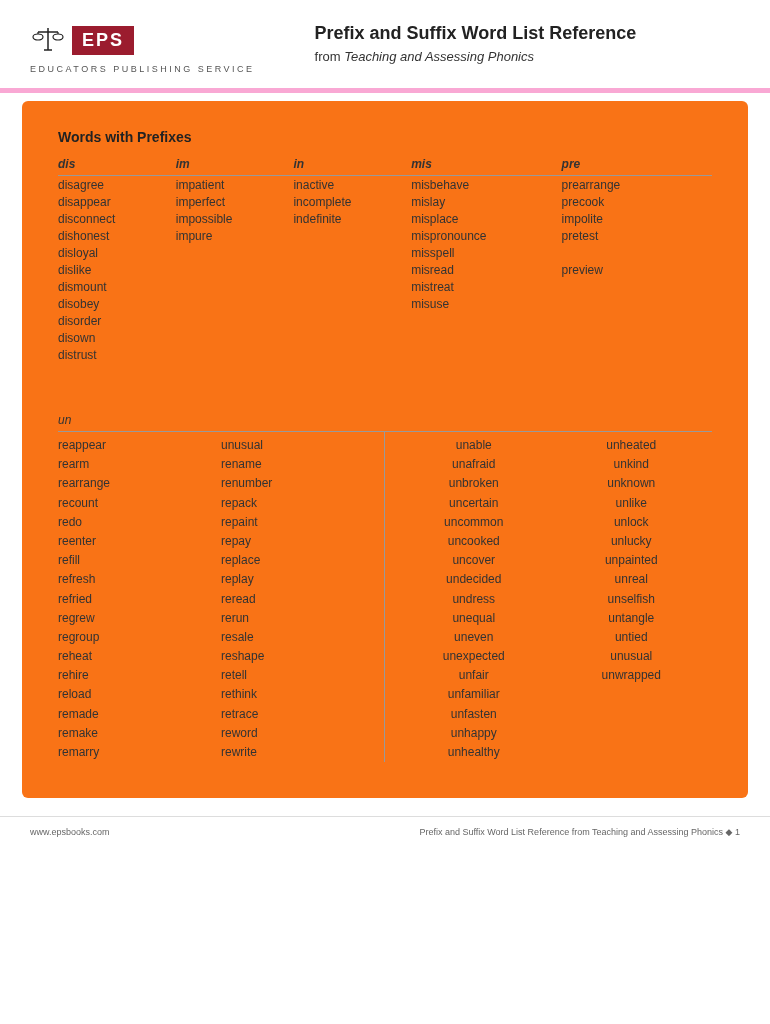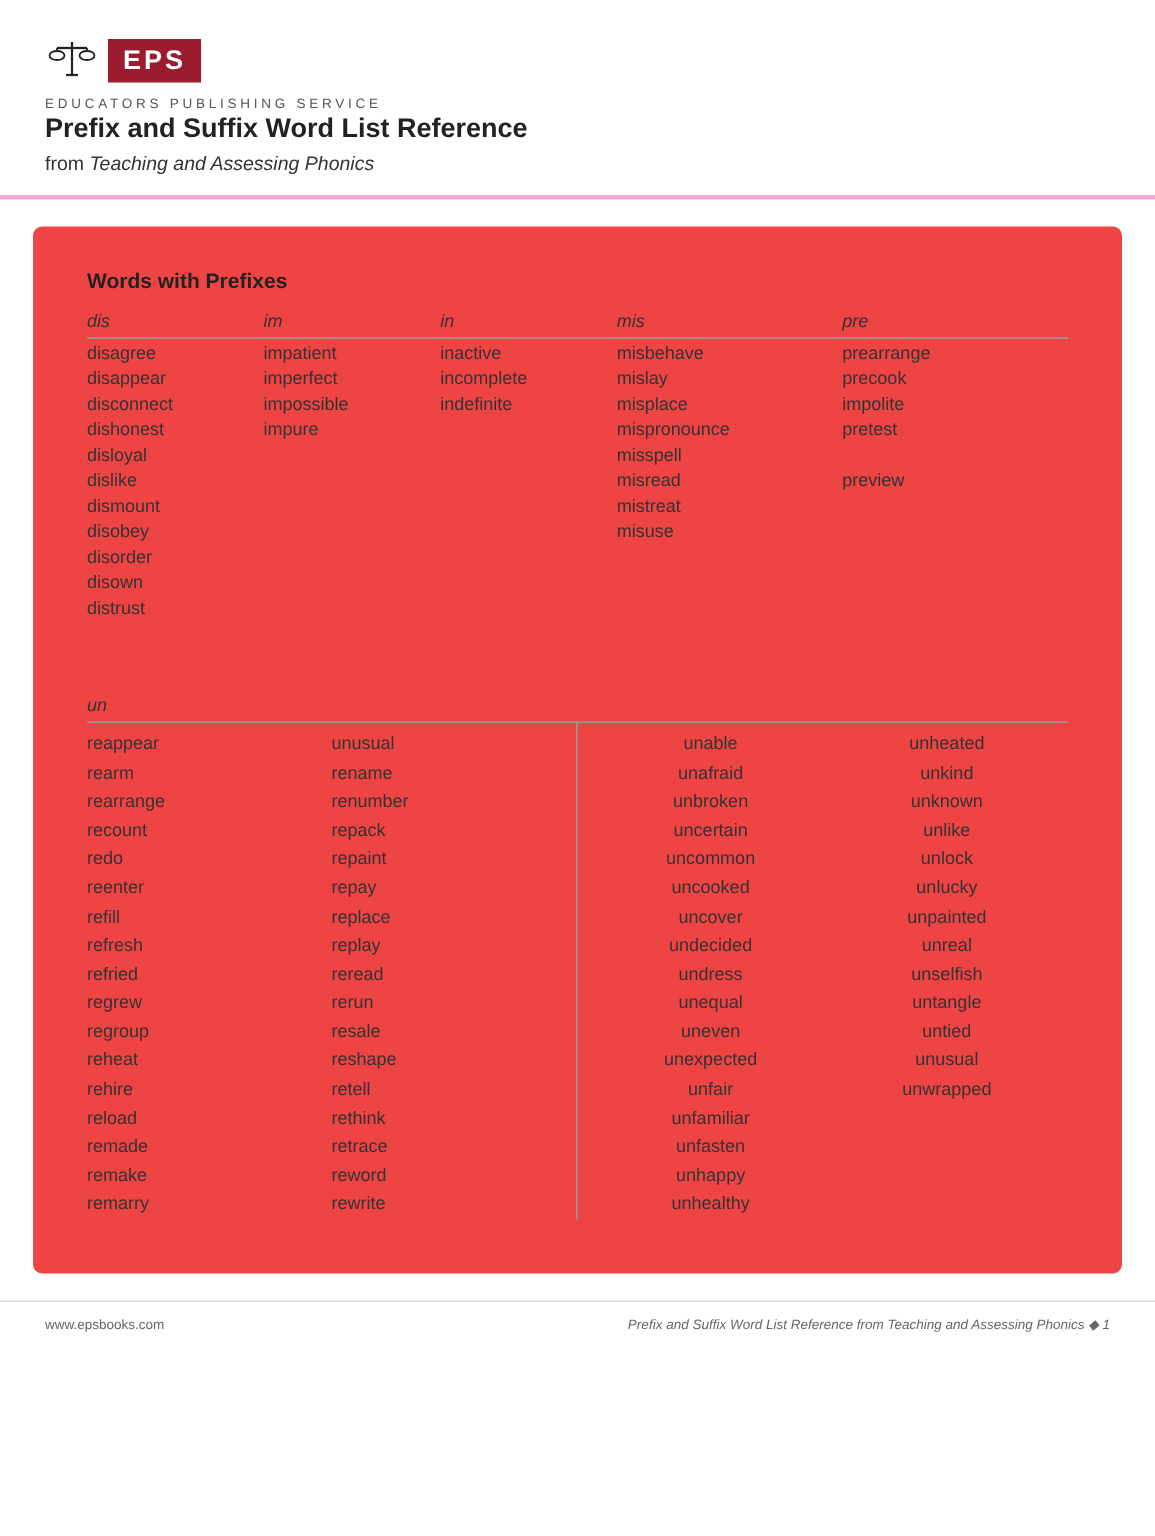--- a/index.html
+++ b/index.html
@@ -10,22 +10,21 @@
       font-family: Arial, Helvetica, sans-serif;
       font-size: 13px;
       color: #222;
     }
 
     
     .header {
       display: flex;
       align-items: flex-start;
       padding: 22px 30px 14px 30px;
-      border-bottom: 3px solid #f9a8d4;
-      flex-direction: column;
+      border-bottom: 5px solid #f9a8d4;
     }
     .logo-area {
       display: flex;
       flex-direction: column;
       align-items: flex-start;
       margin-right: 60px;
     }
     .logo-box {
       display: flex;
       align-items: center;
@@ -63,42 +62,42 @@
       font-size: 13px;
       color: #333;
       margin-top: 4px;
     }
     .subtitle em {
       font-style: italic;
     }
 
     
     .content-wrapper {
-      margin: 18px 22px;
-      background: #ef4444;
+      margin: 8px 22px;
+      background: #f97316;
       border-radius: 6px;
       padding: 28px 36px 36px 36px;
     }
 
     .section-title {
       font-size: 14px;
       font-weight: bold;
       color: #222;
       margin-bottom: 10px;
     }
 
     
     .prefix-table {
       width: 100%;
       border-collapse: collapse;
       margin-bottom: 30px;
     }
     .prefix-table th {
       font-size: 12px;
-      font-weight: normal;
+      font-weight: bold;
       font-style: italic;
       color: #333;
       border-bottom: 1px solid #999;
       padding: 2px 4px 4px 0;
       text-align: left;
       vertical-align: bottom;
     }
     .prefix-table td {
       font-size: 12px;
       color: #333;
@@ -178,21 +177,20 @@
       margin-top: 18px;
       gap: 48px;
     }
     .footer-left {
       font-size: 9px;
       color: #666;
     }
     .footer-right {
       font-size: 9px;
       color: #666;
-      font-style: italic;
     }
   </style>
 </head>
 <body>
 
 <div class="header">
   <div class="logo-area">
     <div class="logo-box">
 
       <svg class="logo-icon" viewBox="0 0 36 36">

